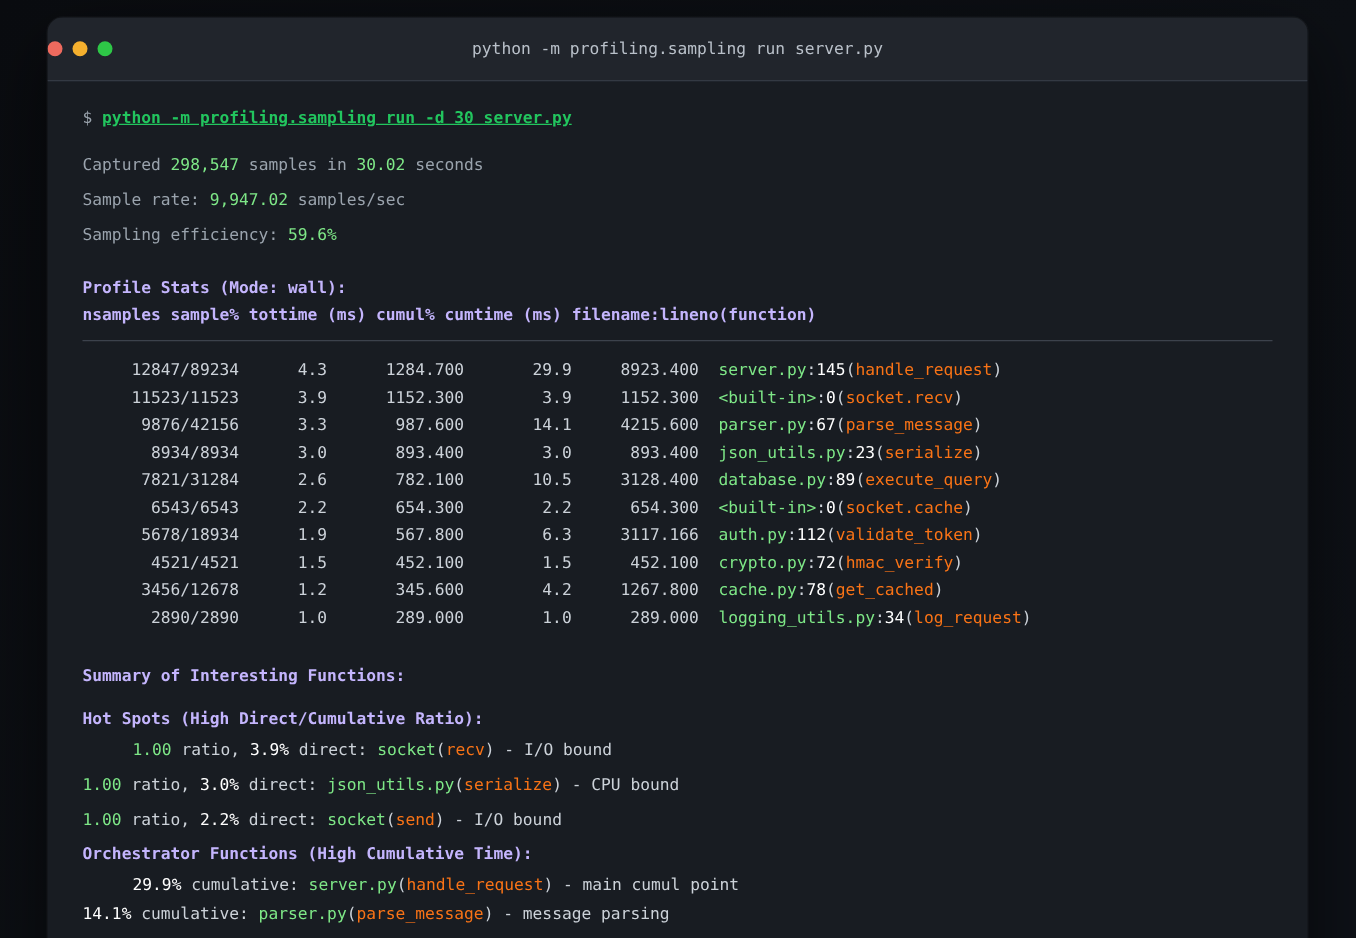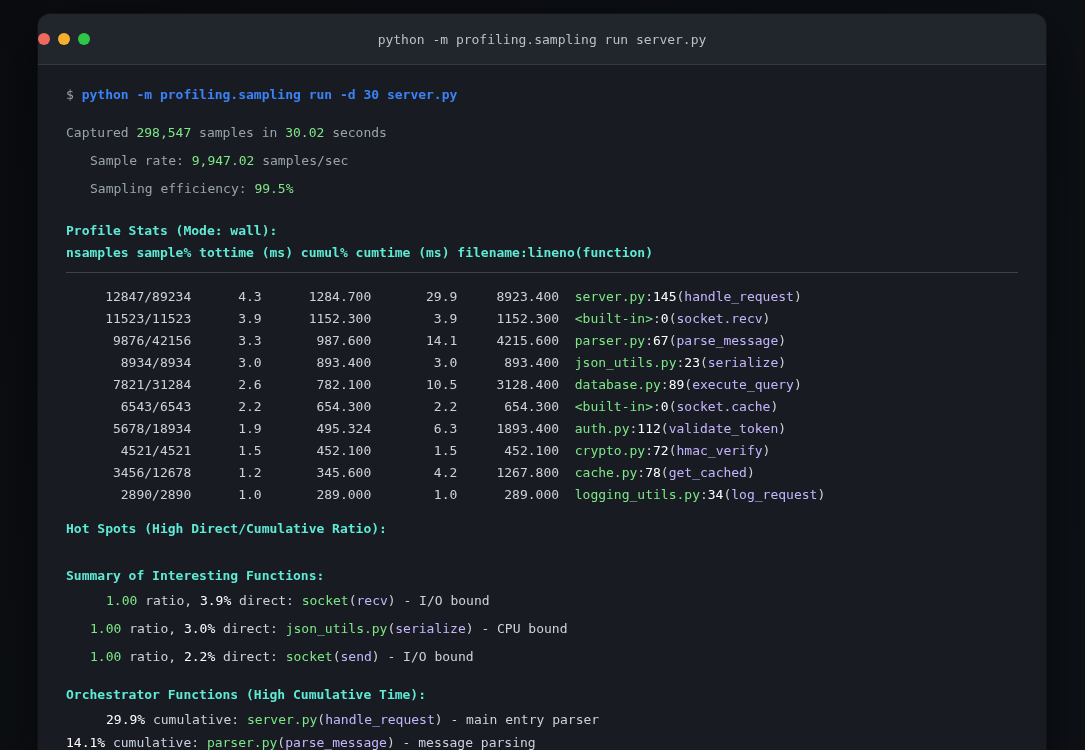--- a/index.html
+++ b/index.html
@@ -40,34 +40,34 @@
   .content {
     padding: 19px 28px 0 28px;
     font-size: 13px;
     color: #ccd2d9;
   }
   .content span { white-space: pre; }
   .line { height: 22px; line-height: 22px; }
   .t-dim    { color: #9aa3ad; }
   .t-light  { color: #ccd2d9; }
   .t-green  { color: #7ee787; }
-  .t-green-b{ color: #3b82f6; font-weight: bold; }
+  .t-green-b{ color: #22c55e; font-weight: bold; text-decoration: underline; }
   .t-orange { color: #ffffff; }
-  .t-blue-h { color: #5eead4; font-weight: bold; }
-  .t-blue-fn{ color: #c4b5fd; }
+  .t-blue-h { color: #c4b5fd; font-weight: bold; }
+  .t-blue-fn{ color: #f97316; }
   .rule {
     border-top: 1px solid #3c424c;
     margin: 8px 0 13px 0;
   }
   .mt1  { margin-top: 1px; }
   .mt3  { margin-top: 3px; margin-left: 40px; }
-  .mt6  { margin-top: 6px; margin-left: 24px; }
+  .mt6  { margin-top: 6px; }
   .mt12 { margin-top: 12px; }
   .mt16 { margin-top: 16px; }
-  .mt19 { margin-top: 16px; }
+  .mt19 { margin-top: 5px; }
   .mt20 { margin-top: 20px; }
   .mt25 { margin-top: 25px; }
 </style>
 </head>
 <body>
 
 <div class="window">
   <div class="titlebar">
     <div class="traffic">
       <div class="dot red"></div>
@@ -78,45 +78,45 @@
   </div>
 
   <div class="content">
 
     <div class="line"><span class="t-dim">$ </span><span class="t-green-b">python -m profiling.sampling run -d 30 server.py</span></div>
 
     <div class="line mt16"><span class="t-dim">Captured </span><span class="t-green">298,547</span><span class="t-dim"> samples in </span><span class="t-green">30.02</span><span class="t-dim"> seconds</span></div>
 
     <div class="line mt6"><span class="t-dim">Sample rate: </span><span class="t-green">9,947.02</span><span class="t-dim"> samples/sec</span></div>
 
-    <div class="line mt6"><span class="t-dim">Sampling efficiency: </span><span class="t-green">99.5%</span></div>
+    <div class="line mt6"><span class="t-dim">Sampling efficiency: </span><span class="t-green">59.6%</span></div>
 
     <div class="line mt20"><span class="t-blue-h">Profile Stats (Mode: wall):</span></div>
     <div class="line"><span class="t-blue-h">nsamples sample% tottime (ms) cumul% cumtime (ms) filename:lineno(function)</span></div>
 
     <div class="rule"></div>
 
     <div class="line"><span class="t-light">     12847/89234      4.3      1284.700       29.9     8923.400  </span><span class="t-green">server.py</span><span class="t-light">:</span><span class="t-orange">145</span><span class="t-light">(</span><span class="t-blue-fn">handle_request</span><span class="t-light">)</span></div>
     <div class="line"><span class="t-light">     11523/11523      3.9      1152.300        3.9     1152.300  </span><span class="t-green">&lt;built-in&gt;</span><span class="t-light">:</span><span class="t-orange">0</span><span class="t-light">(</span><span class="t-blue-fn">socket.recv</span><span class="t-light">)</span></div>
     <div class="line"><span class="t-light">      9876/42156      3.3       987.600       14.1     4215.600  </span><span class="t-green">parser.py</span><span class="t-light">:</span><span class="t-orange">67</span><span class="t-light">(</span><span class="t-blue-fn">parse_message</span><span class="t-light">)</span></div>
     <div class="line"><span class="t-light">       8934/8934      3.0       893.400        3.0      893.400  </span><span class="t-green">json_utils.py</span><span class="t-light">:</span><span class="t-orange">23</span><span class="t-light">(</span><span class="t-blue-fn">serialize</span><span class="t-light">)</span></div>
     <div class="line"><span class="t-light">      7821/31284      2.6       782.100       10.5     3128.400  </span><span class="t-green">database.py</span><span class="t-light">:</span><span class="t-orange">89</span><span class="t-light">(</span><span class="t-blue-fn">execute_query</span><span class="t-light">)</span></div>
     <div class="line"><span class="t-light">       6543/6543      2.2       654.300        2.2      654.300  </span><span class="t-green">&lt;built-in&gt;</span><span class="t-light">:</span><span class="t-orange">0</span><span class="t-light">(</span><span class="t-blue-fn">socket.cache</span><span class="t-light">)</span></div>
-    <div class="line"><span class="t-light">      5678/18934      1.9       495.324        6.3     1893.400  </span><span class="t-green">auth.py</span><span class="t-light">:</span><span class="t-orange">112</span><span class="t-light">(</span><span class="t-blue-fn">validate_token</span><span class="t-light">)</span></div>
+    <div class="line"><span class="t-light">      5678/18934      1.9       567.800        6.3     3117.166  </span><span class="t-green">auth.py</span><span class="t-light">:</span><span class="t-orange">112</span><span class="t-light">(</span><span class="t-blue-fn">validate_token</span><span class="t-light">)</span></div>
     <div class="line"><span class="t-light">       4521/4521      1.5       452.100        1.5      452.100  </span><span class="t-green">crypto.py</span><span class="t-light">:</span><span class="t-orange">72</span><span class="t-light">(</span><span class="t-blue-fn">hmac_verify</span><span class="t-light">)</span></div>
     <div class="line"><span class="t-light">      3456/12678      1.2       345.600        4.2     1267.800  </span><span class="t-green">cache.py</span><span class="t-light">:</span><span class="t-orange">78</span><span class="t-light">(</span><span class="t-blue-fn">get_cached</span><span class="t-light">)</span></div>
     <div class="line"><span class="t-light">       2890/2890      1.0       289.000        1.0      289.000  </span><span class="t-green">logging_utils.py</span><span class="t-light">:</span><span class="t-orange">34</span><span class="t-light">(</span><span class="t-blue-fn">log_request</span><span class="t-light">)</span></div>
 
+    <div class="line mt25"><span class="t-blue-h">Summary of Interesting Functions:</span></div>
+
     <div class="line mt12"><span class="t-blue-h">Hot Spots (High Direct/Cumulative Ratio):</span></div>
-
-    <div class="line mt25"><span class="t-blue-h">Summary of Interesting Functions:</span></div>
 
     <div class="line mt3"><span class="t-green">1.00</span><span class="t-light"> ratio, </span><span class="t-orange">3.9%</span><span class="t-light"> direct: </span><span class="t-green">socket</span><span class="t-light">(</span><span class="t-blue-fn">recv</span><span class="t-light">)</span><span class="t-light"> - I/O bound</span></div>
     <div class="line mt6"><span class="t-green">1.00</span><span class="t-light"> ratio, </span><span class="t-orange">3.0%</span><span class="t-light"> direct: </span><span class="t-green">json_utils.py</span><span class="t-light">(</span><span class="t-blue-fn">serialize</span><span class="t-light">)</span><span class="t-light"> - CPU bound</span></div>
     <div class="line mt6"><span class="t-green">1.00</span><span class="t-light"> ratio, </span><span class="t-orange">2.2%</span><span class="t-light"> direct: </span><span class="t-green">socket</span><span class="t-light">(</span><span class="t-blue-fn">send</span><span class="t-light">)</span><span class="t-light"> - I/O bound</span></div>
 
     <div class="line mt19"><span class="t-blue-h">Orchestrator Functions (High Cumulative Time):</span></div>
 
-    <div class="line mt3"><span class="t-orange">29.9%</span><span class="t-light"> cumulative: </span><span class="t-green">server.py</span><span class="t-light">(</span><span class="t-blue-fn">handle_request</span><span class="t-light">)</span><span class="t-light"> - main entry parser</span></div>
+    <div class="line mt3"><span class="t-orange">29.9%</span><span class="t-light"> cumulative: </span><span class="t-green">server.py</span><span class="t-light">(</span><span class="t-blue-fn">handle_request</span><span class="t-light">)</span><span class="t-light"> - main cumul point</span></div>
     <div class="line mt1"><span class="t-orange">14.1%</span><span class="t-light"> cumulative: </span><span class="t-green">parser.py</span><span class="t-light">(</span><span class="t-blue-fn">parse_message</span><span class="t-light">)</span><span class="t-light"> - message parsing</span></div>
 
   </div>
 </div>
 
 </body></html>

